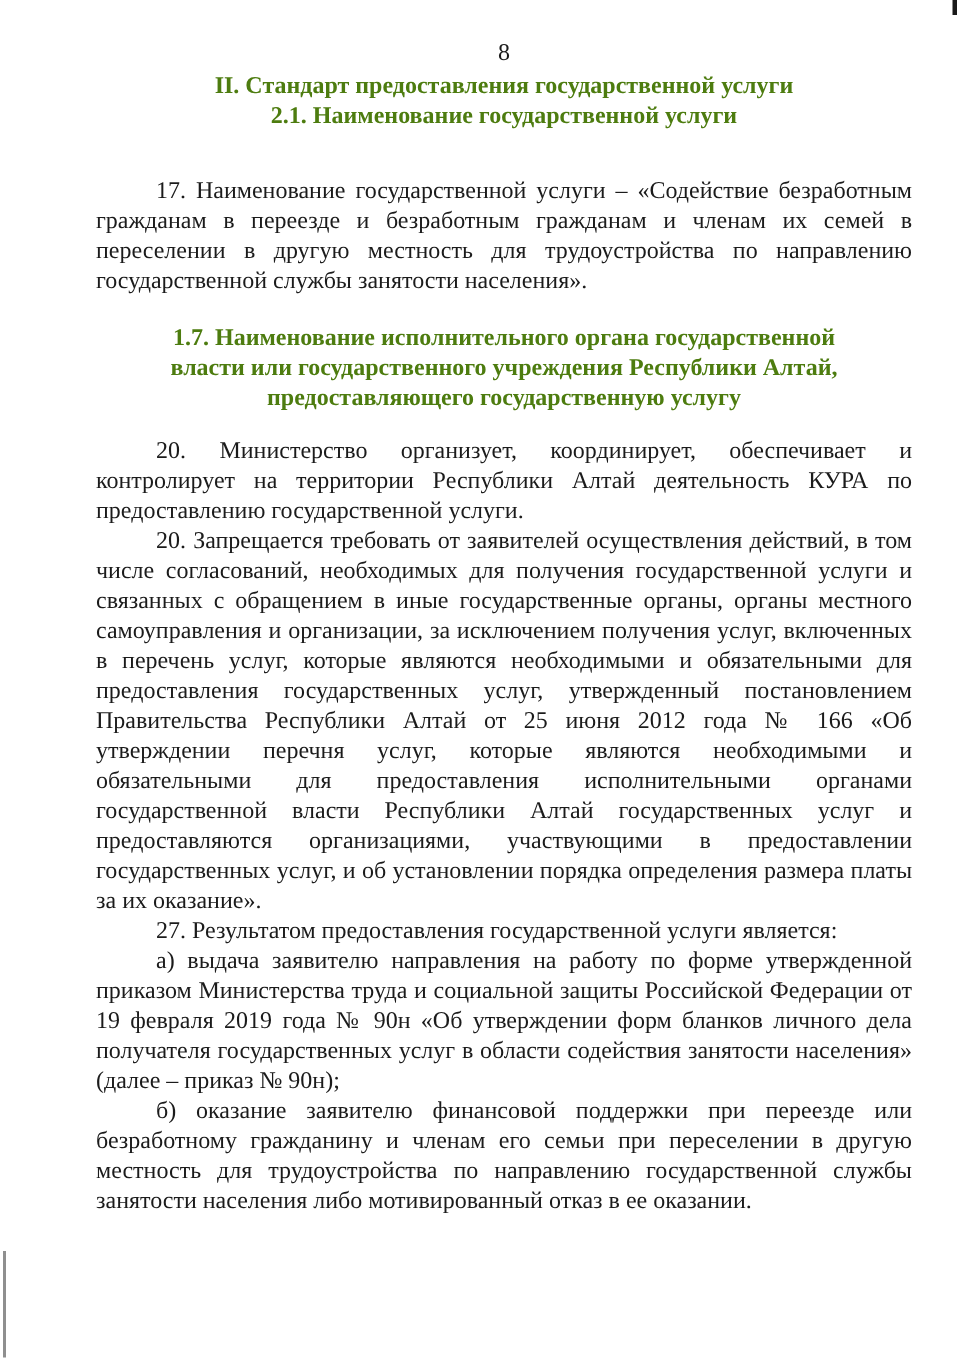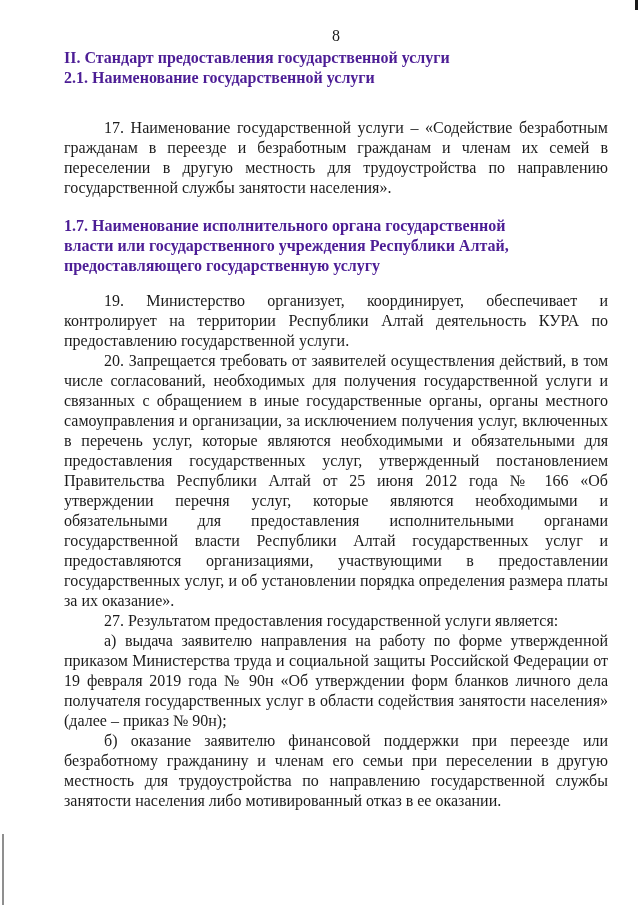--- a/index.html
+++ b/index.html
@@ -24,22 +24,23 @@
     width: 544px;
     font-size: 16px;
     line-height: 20px;
   }
   .page-number {
     text-align: center;
     margin-bottom: 2px;
   }
   .doc-heading {
     font-weight: bold;
+    text-align: center;
     white-space: pre-line;
-    color: #4c1d95;
+    color: #4d7c0f;
   }
   .doc-heading.chapter { margin-top: 2px; }
   .doc-heading.sub { margin-bottom: 30px; }
   .doc-heading.spaced { margin: 15px 0; }
   .doc-para {
     text-align: justify;
     text-indent: 40px;
   }
   .gap-after { margin-bottom: 18px; }
   
@@ -75,21 +76,21 @@
     <div class="doc-heading chapter">II. Стандарт предоставления государственной услуги</div>
 
     <div class="doc-heading sub">2.1. Наименование государственной услуги</div>
 
     <p class="doc-para gap-after">17. Наименование государственной услуги – «Содействие безработным гражданам в переезде и безработным гражданам и членам их семей в переселении в другую местность для трудоустройства по направлению государственной службы занятости населения».</p>
 
     <div class="doc-heading spaced">1.7. Наименование исполнительного органа государственной
 власти или государственного учреждения Республики Алтай,
 предоставляющего государственную услугу</div>
 
-    <p class="doc-para">19. Министерство организует, координирует, обеспечивает и контролирует на территории Республики Алтай деятельность КУРА по предоставлению государственной услуги.</p>
+    <p class="doc-para">20. Министерство организует, координирует, обеспечивает и контролирует на территории Республики Алтай деятельность КУРА по предоставлению государственной услуги.</p>
 
 
     <p class="doc-para">20. Запрещается требовать от заявителей осуществления действий, в том числе согласований, необходимых для получения государственной услуги и связанных с обращением в иные государственные органы, органы местного самоуправления и организации, за исключением получения услуг, включенных в перечень услуг, которые являются необходимыми и обязательными для предоставления государственных услуг, утвержденный постановлением Правительства Республики Алтай от 25 июня 2012 года № 166 «Об утверждении перечня услуг, которые являются необходимыми и обязательными для предоставления исполнительными органами государственной власти Республики Алтай государственных услуг и предоставляются организациями, участвующими в предоставлении государственных услуг, и об установлении порядка определения размера платы за их оказание».</p>
 
 
     <p class="doc-para">27. Результатом предоставления государственной услуги является:</p>
 
     <p class="doc-para">а) выдача заявителю направления на работу по форме утвержденной приказом Министерства труда и социальной защиты Российской Федерации от 19 февраля 2019 года № 90н «Об утверждении форм бланков личного дела получателя государственных услуг в области содействия занятости населения» (далее – приказ № 90н);</p>
 
     <p class="doc-para">б) оказание заявителю финансовой поддержки при переезде или безработному гражданину и членам его семьи при переселении в другую местность для трудоустройства по направлению государственной службы занятости населения либо мотивированный отказ в ее оказании.</p>

